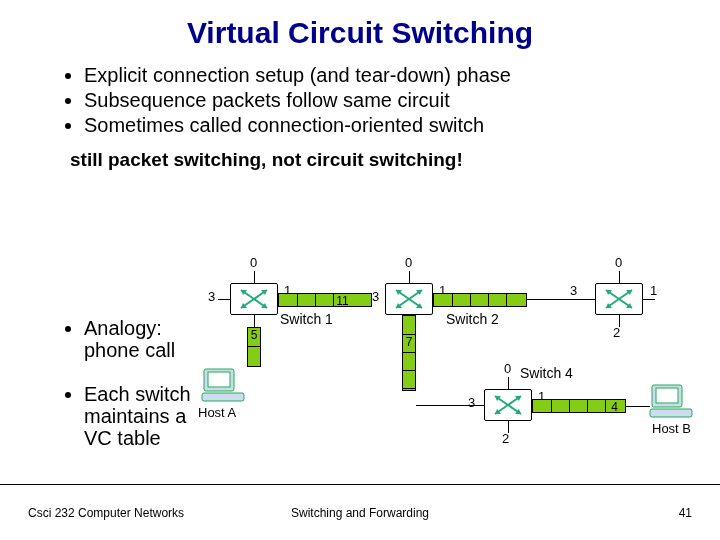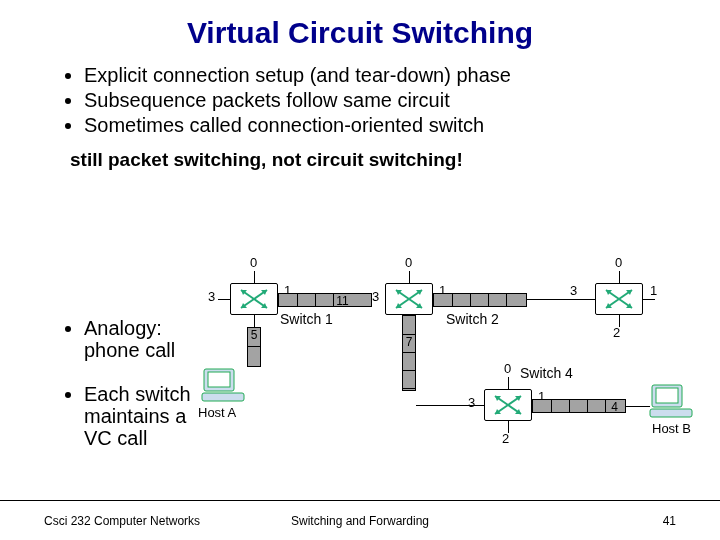--- a/index.html
+++ b/index.html
@@ -77,21 +77,21 @@
     font-size: 13px;
   }
   .sw-label {
     position: absolute;
     font-family: Arial, sans-serif;
     font-size: 14px;
   }
   .link-box {
     position: absolute;
     border: 1px solid #000;
-    background: #a3a3a3;
+    background: #84cc16;
     display: flex;
     align-items: flex-start;
   }
   .link-seg {
     border-left: 1px solid #000;
     flex: 0 0 18px;
     height: 100%;
   }
   .link-seg:first-child { border-left: none; }
   .link-num {
@@ -106,28 +106,28 @@
   .host-label {
     position: absolute;
     font-family: Arial, sans-serif;
     font-size: 13px;
     white-space: nowrap;
   }
   .footer {
     position: absolute;
     bottom: 0;
     left: 0; right: 0;
-    height: 40px;
+    height: 56px;
     border-top: 1px solid #000;
     font-family: Arial, sans-serif;
     font-size: 12px;
     display: flex;
     align-items: center;
     justify-content: space-between;
-    padding: 0 44px;
+    padding: 0 28px;
   }
   .footer-left { }
   .footer-mid { position:absolute; left:50%; transform:translateX(-50%);}
   .footer-right { }
 </style>
 </head>
 <body>
 
 <div class="title">Virtual Circuit Switching</div>
 
@@ -137,21 +137,21 @@
   <li>Sometimes called connection-oriented switch</li>
 </ul>
 <div class="note">
   <span>still packet switching, </span><span class="not-word">not</span><span>  circuit switching!</span>
 </div>
 
 <div class="lower">
 
   <ul class="side-bullets">
     <li>Analogy: phone call</li>
-    <li>Each switch maintains a VC call</li>
+    <li>Each switch maintains a VC table</li>
   </ul>
 
   <div class="diagram">
 
     <div class="switch" style="left:30px; top:30px;">
       <svg viewBox="0 0 30 22">
           <line x1="2" y1="2" x2="28" y2="20" stroke="#2a7" stroke-width="2"></line>
           <line x1="2" y1="20" x2="28" y2="2" stroke="#2a7" stroke-width="2"></line>
           <polygon points="28,2 22,2 26,7" fill="#2a7"></polygon>
           <polygon points="2,20 8,20 4,15" fill="#2a7"></polygon>

